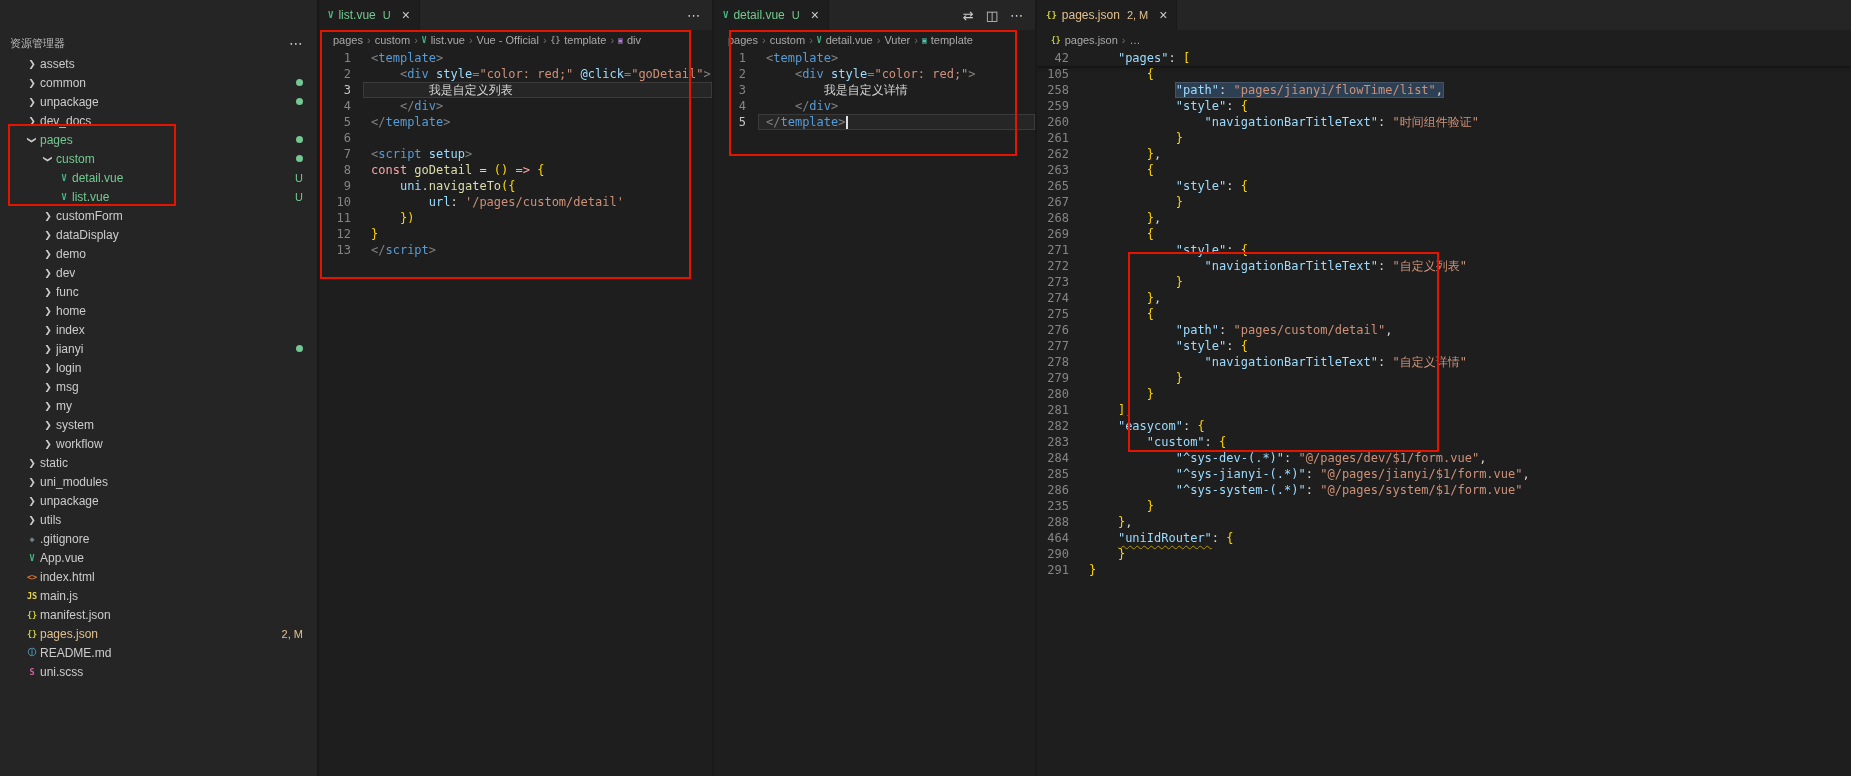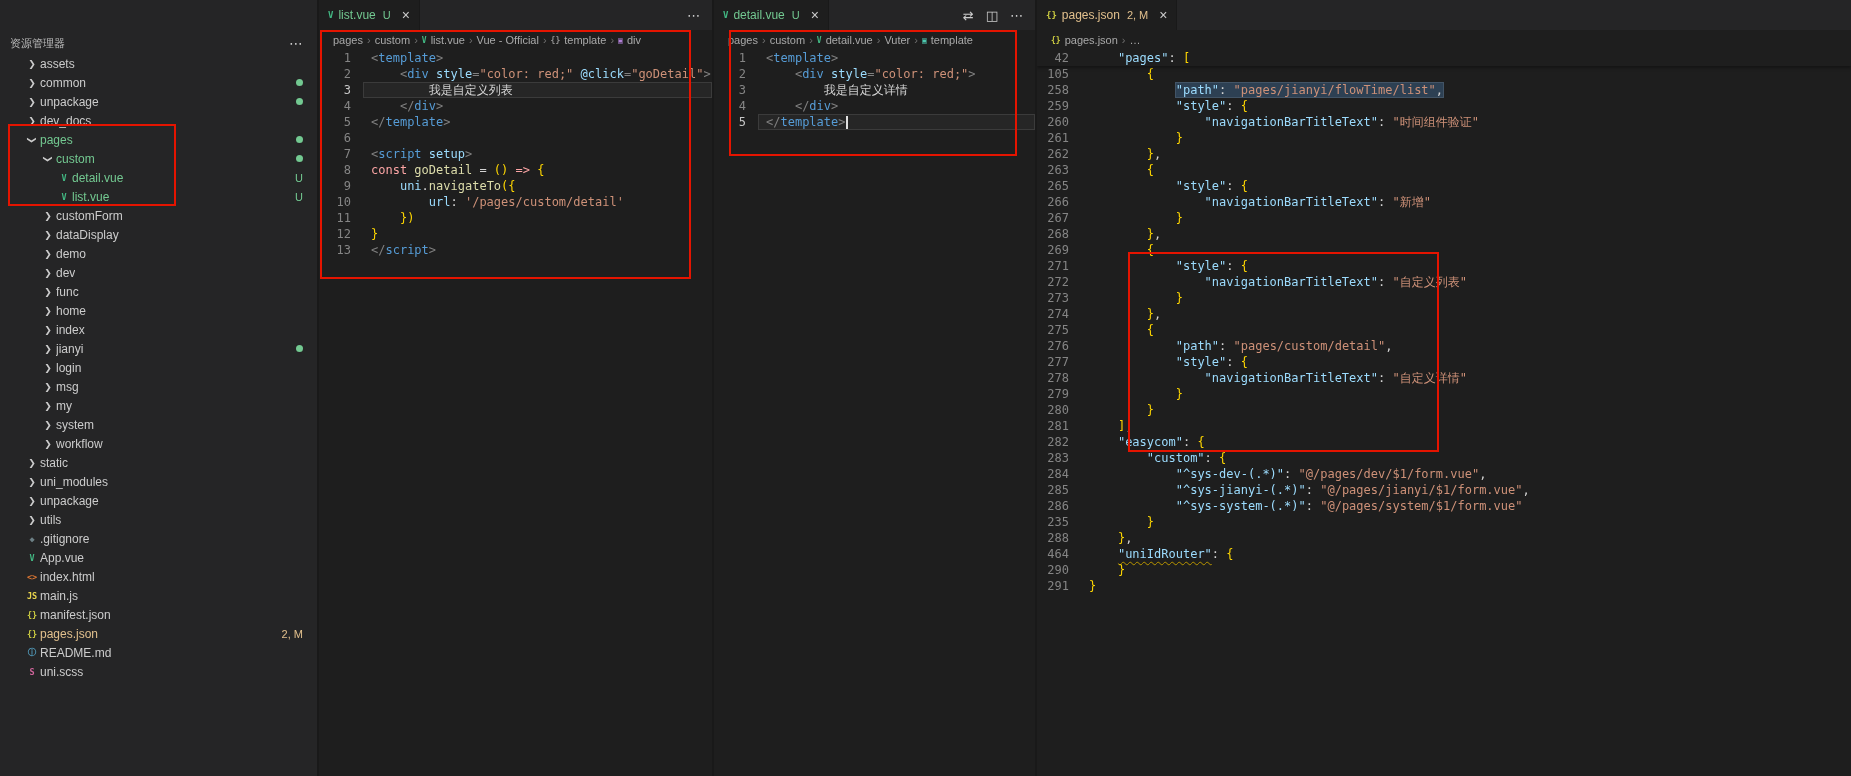--- a/index.html
+++ b/index.html
@@ -428,24 +428,20 @@
         </div>
         <div class="line">
           <span class="gutter">263</span>
           <span class="ltext"><span class="tk-d">        </span><span class="tk-b">{</span></span>
         </div>
         <div class="line">
           <span class="gutter">265</span>
           <span class="ltext"><span class="tk-d">            </span><span class="tk-a">"style"</span><span class="tk-d">: </span><span class="tk-b">{</span></span>
         </div>
         <div class="line">
-          <span class="gutter">266</span>
-          <span class="ltext"><span class="tk-d">                </span><span class="tk-a">"navigationBarTitleText"</span><span class="tk-d">: </span><span class="tk-s">"新增"</span></span>
-        </div>
-        <div class="line">
           <span class="gutter">267</span>
           <span class="ltext"><span class="tk-d">            </span><span class="tk-b">}</span></span>
         </div>
         <div class="line">
           <span class="gutter">268</span>
           <span class="ltext"><span class="tk-d">        </span><span class="tk-b">}</span><span class="tk-d">,</span></span>
         </div>
         <div class="line">
           <span class="gutter">269</span>
           <span class="ltext"><span class="tk-d">        </span><span class="tk-b">{</span></span>

